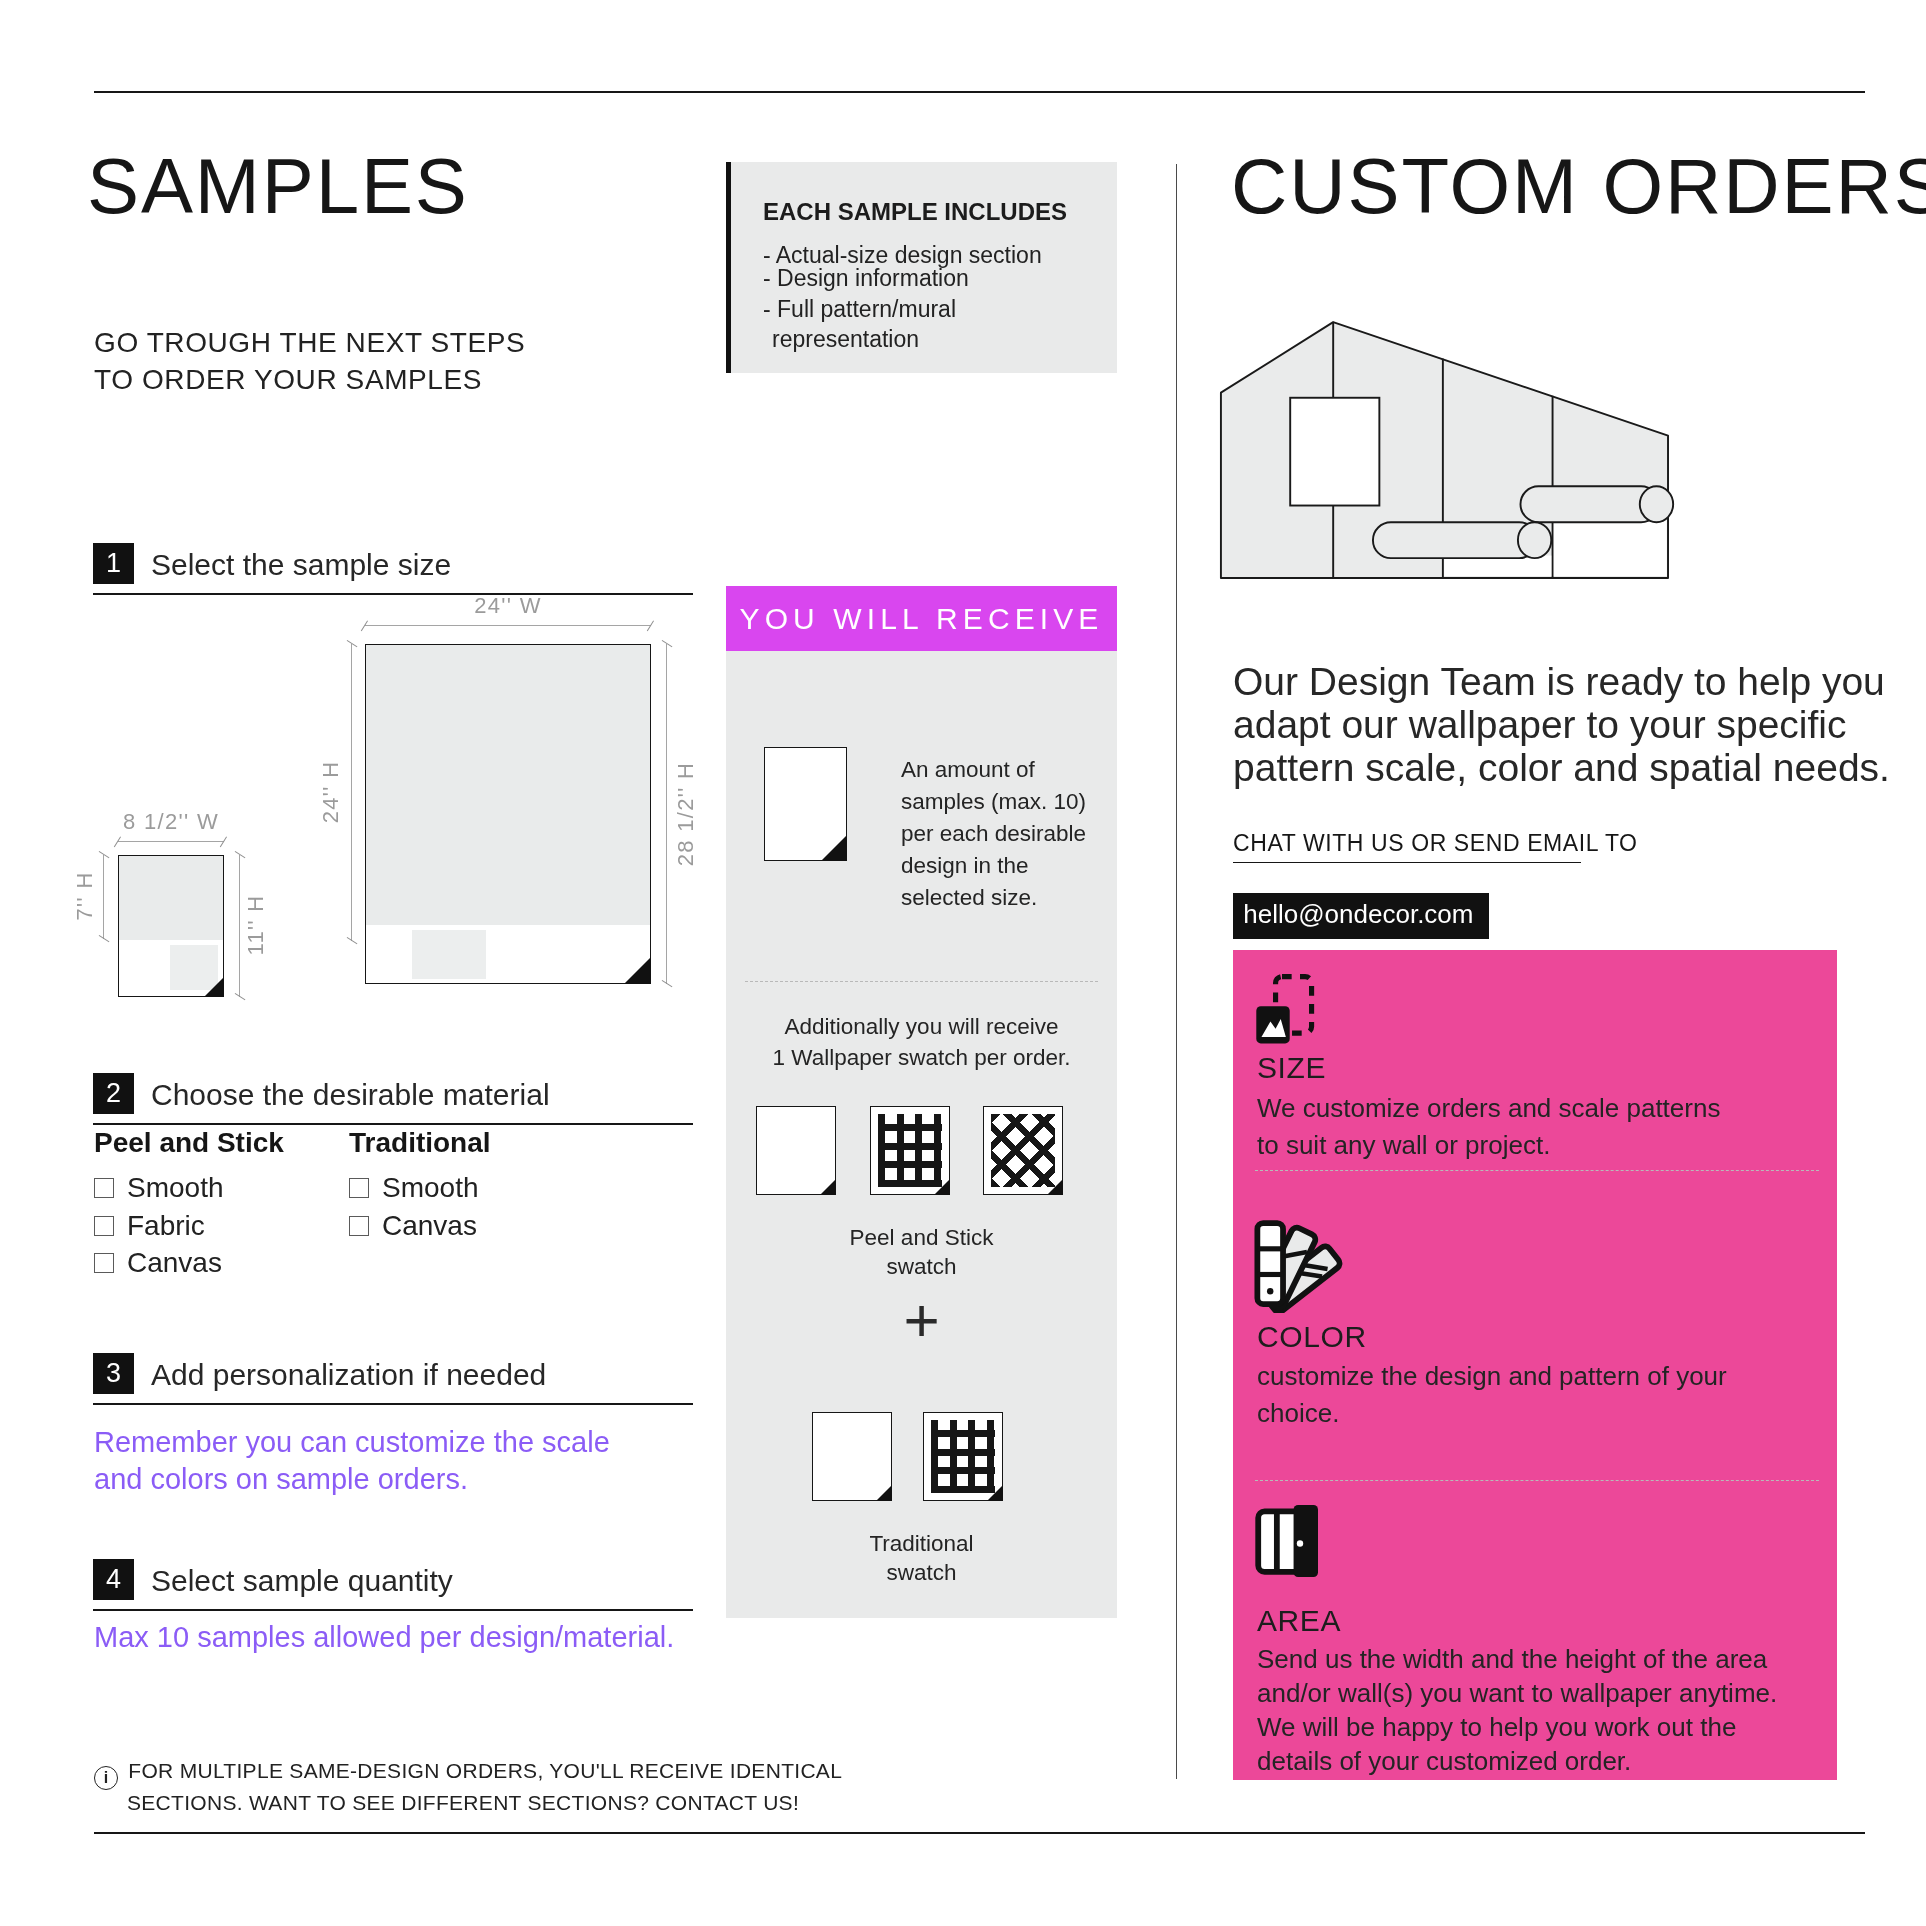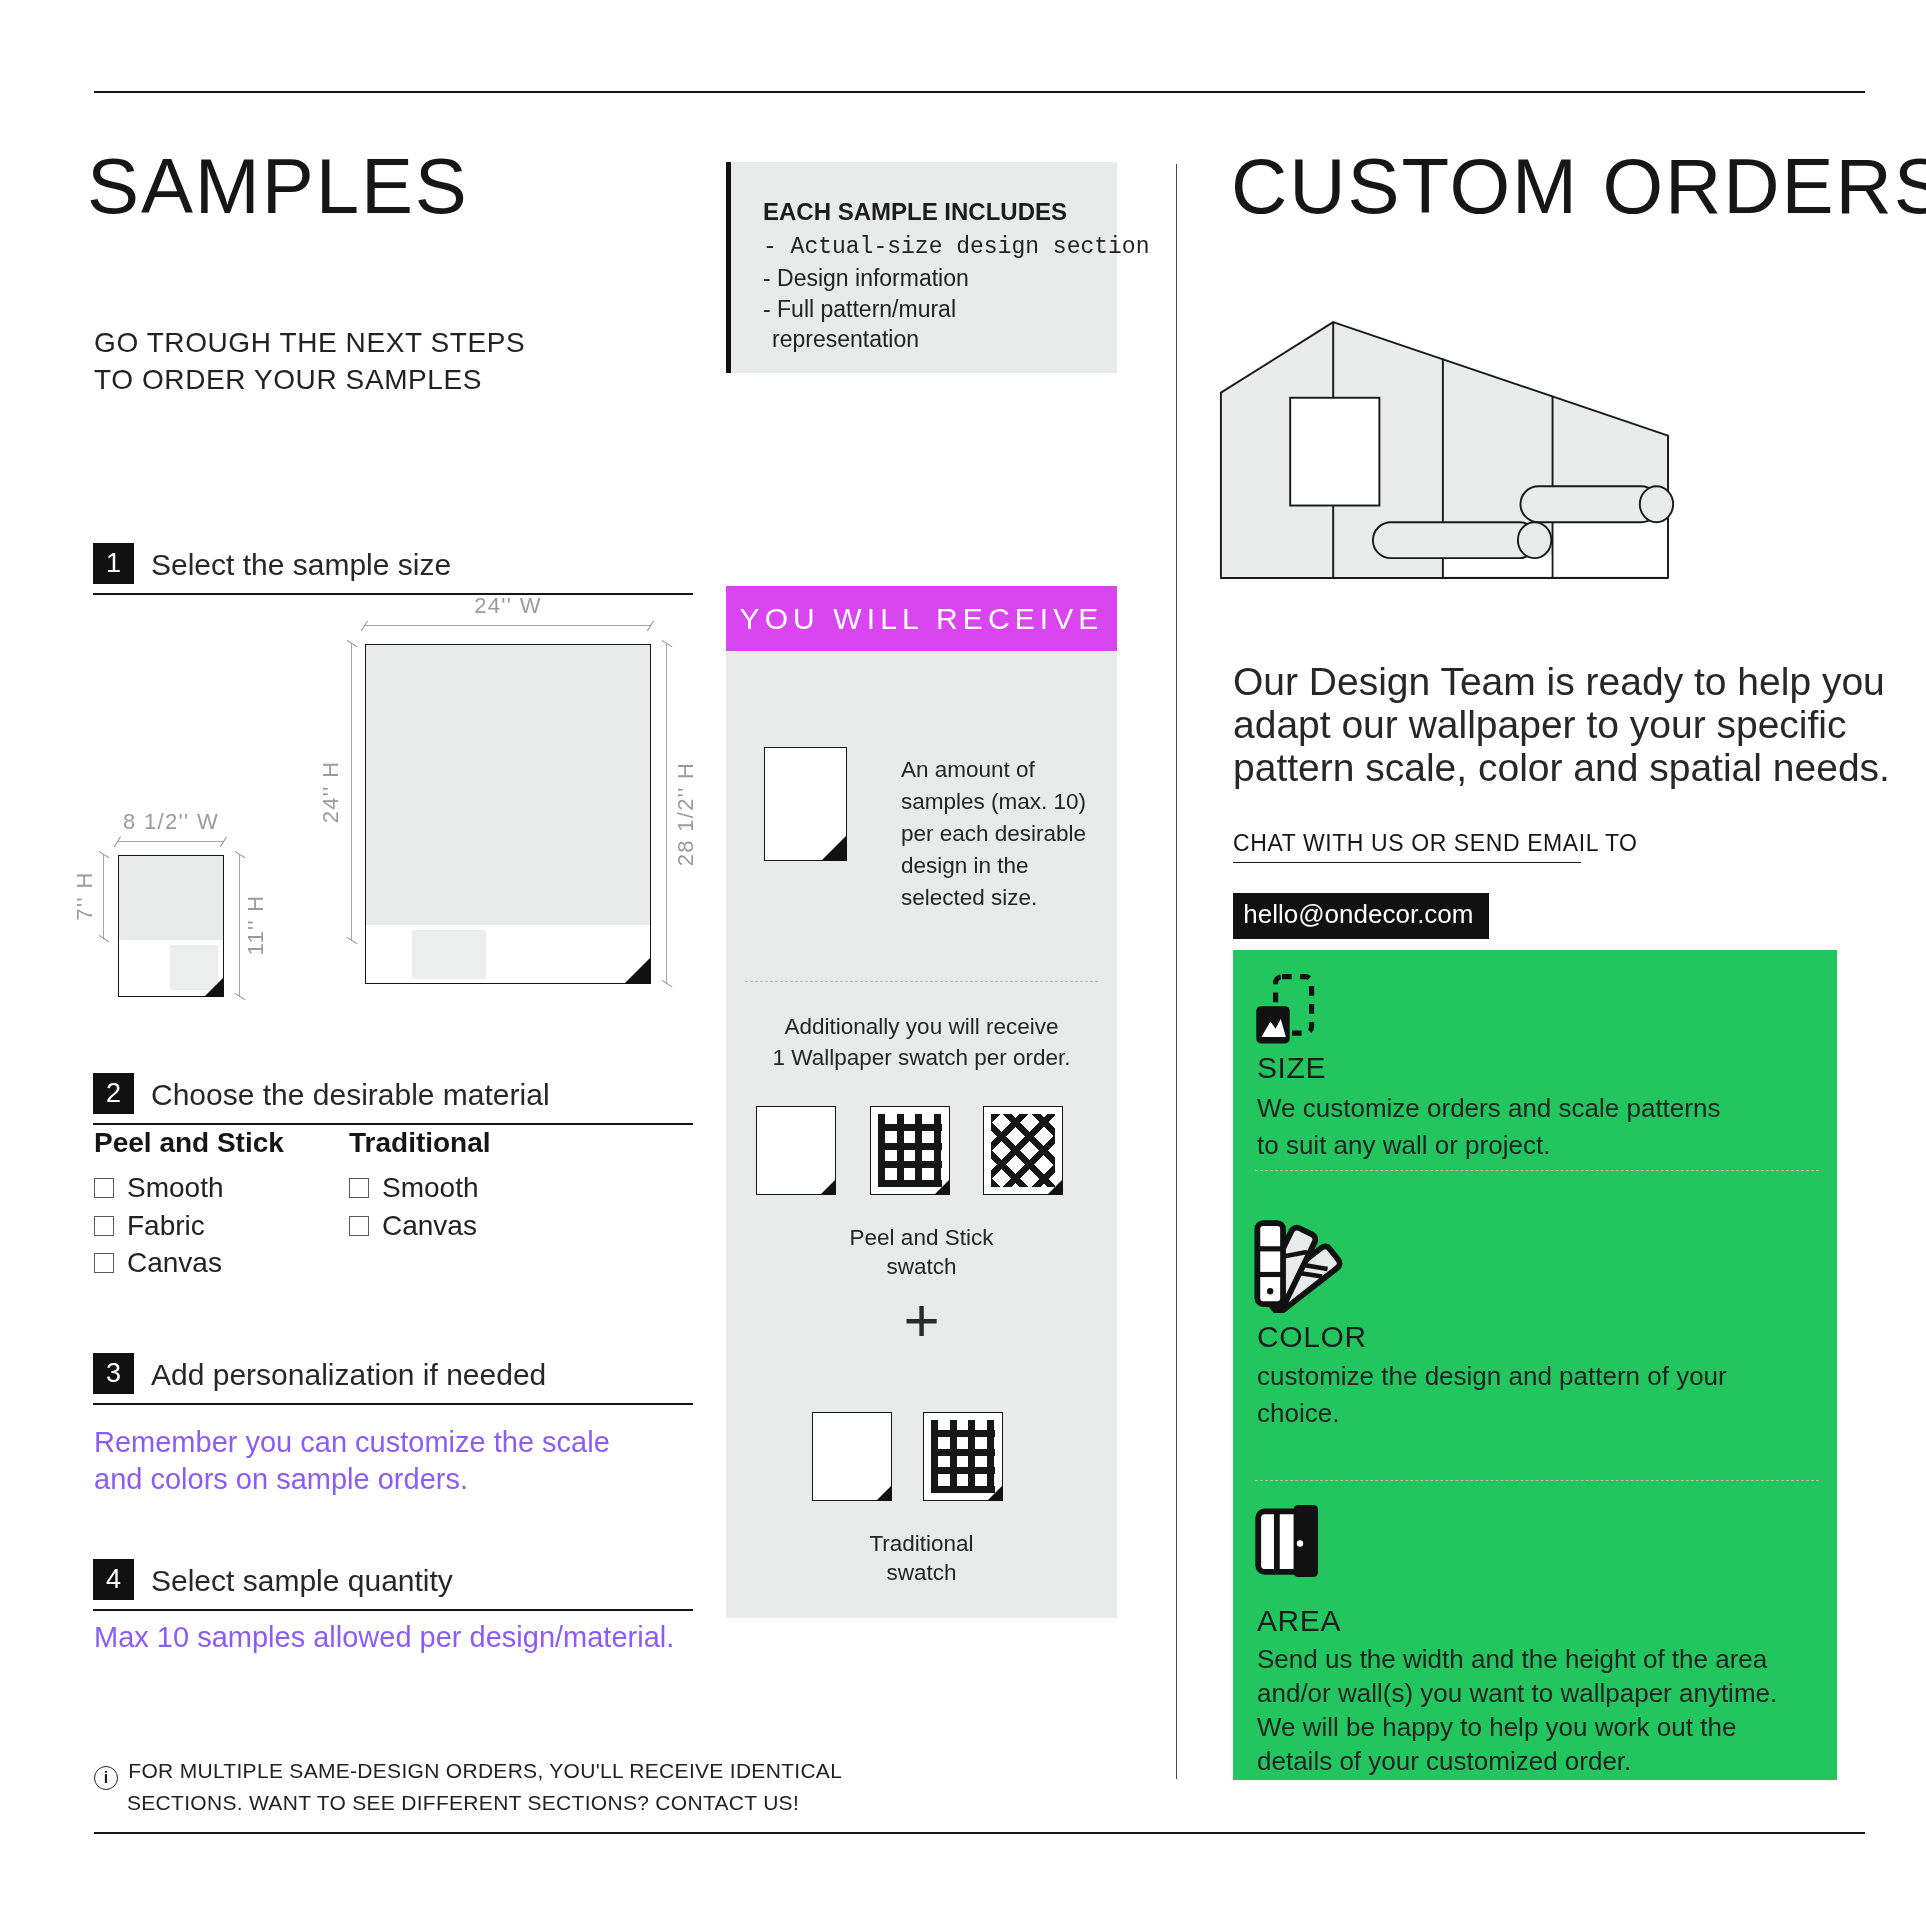--- a/index.html
+++ b/index.html
@@ -74,21 +74,21 @@
       repeating-linear-gradient(0deg,#161616 0 7px,transparent 7px 18.6px); }
   .pat.cross { background-image:
       repeating-linear-gradient(45deg,#161616 0 6.4px,transparent 6.4px 20px),
       repeating-linear-gradient(135deg,#161616 0 6.4px,transparent 6.4px 20px); }
 
   
   .para { position:absolute; font-size:39px; line-height:43px; color:#272727; white-space:nowrap; }
   .chat { position:absolute; font-size:23px; letter-spacing:0.6px; color:#161616; white-space:nowrap; }
   .chat-underline { position:absolute; height:0; border-top:1.9px solid #161616; }
   .email-badge { position:absolute; background:#111; color:#fff; font-size:26px; padding:6.4px 15.4px 9px 10.3px; }
-  .features { position:absolute; left:1233px; top:950px; width:604px; height:830px; background:#22c55e; }
+  .features { position:absolute; left:1233px; top:950px; width:604px; height:830px; background:#ec4899; }
   .features .ft { position:absolute; left:24px; font-size:30px; letter-spacing:0.6px; color:#1d1d1d; }
   .features .fl { position:absolute; left:24px; font-size:26px; line-height:37px; color:#242424; white-space:nowrap; }
 </style>
 </head>
 <body>
 
 <div class="page">
 
   <div class="rule-h" style="left:94px; top:91px; width:1771px;"></div>
   <div class="rule-h" style="left:94px; top:1832px; width:1771px;"></div>
@@ -96,21 +96,21 @@
 
   <div class="abs big-title" style="left:87px; top:141px;">SAMPLES</div>
 
   <div class="abs intro" style="left:94px; top:300px;margin-top:24px;">
     <div>GO TROUGH THE NEXT STEPS</div>
     <div>TO ORDER YOUR SAMPLES</div>
   </div>
 
   <div class="includes">
     <div class="t">EACH SAMPLE INCLUDES</div>
-    <div class="it" style="top:72px;font-family:Liberation Mono, monospace;">- Actual-size design section</div>
+    <div class="it" style="top:80px;">- Actual-size design section</div>
     <div class="it" style="top:103px;">- Design information</div>
     <div class="it" style="top:134px;">- Full pattern/mural</div>
     <div class="it" style="top:164px; left:41px;">representation</div>
   </div>
 
   <div class="step" style="top:543px;">
     <span class="n">1</span>
     <span class="lbl">Select the sample size</span>
   </div>
 

